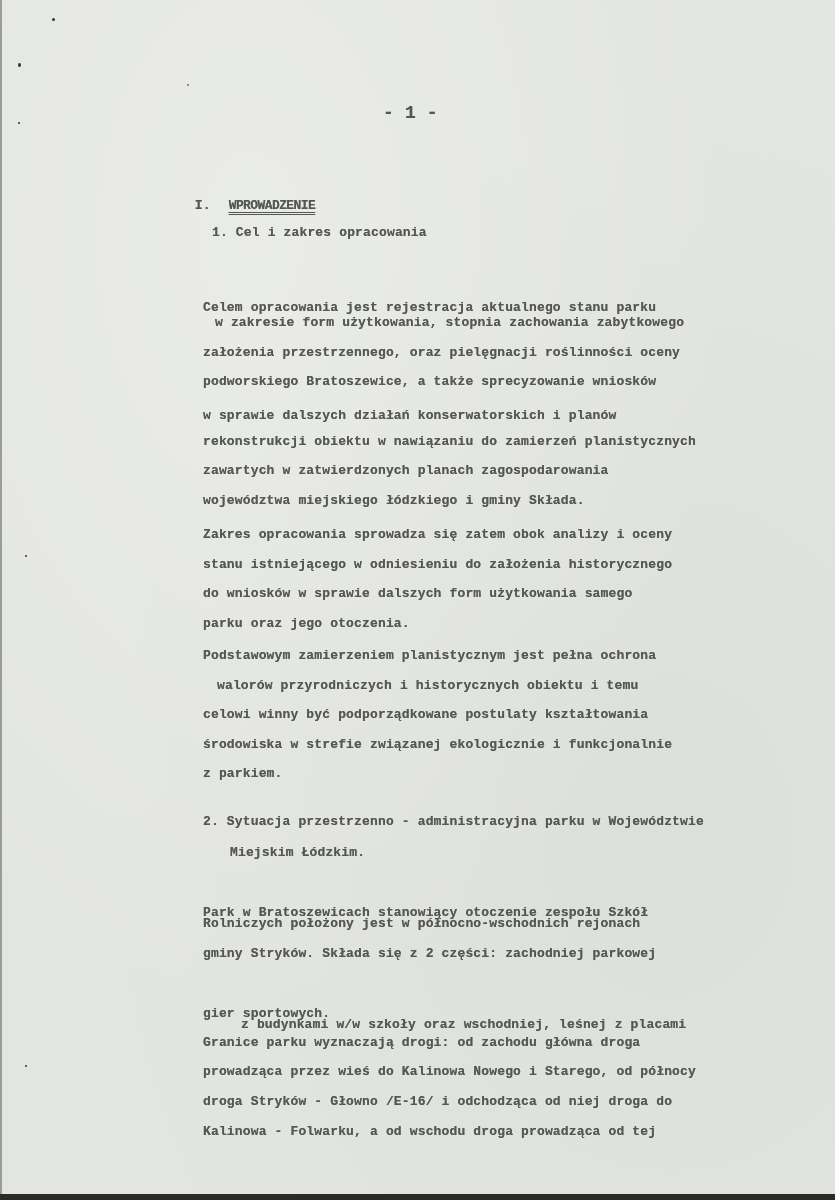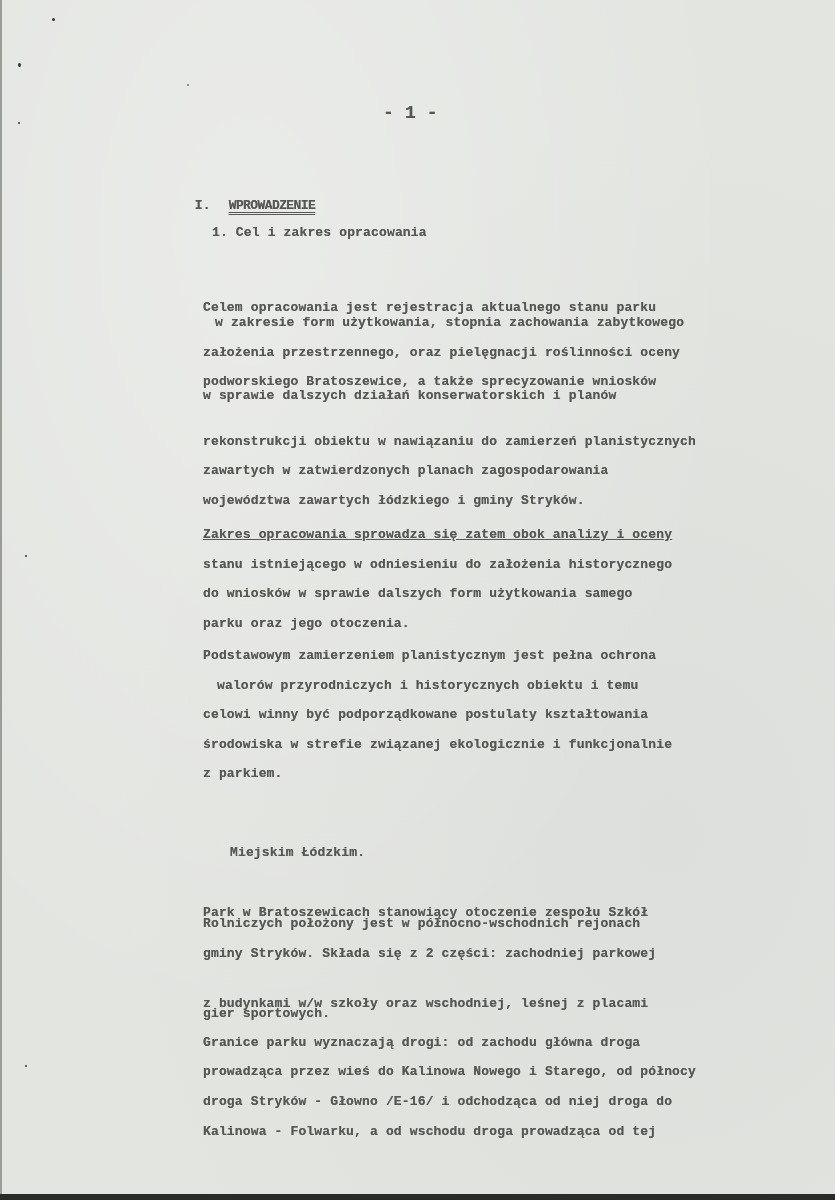--- a/index.html
+++ b/index.html
@@ -88,39 +88,40 @@
   <div class="line chapter">
     <span class="num">I.</span><span class="title">WPROWADZENIE</span>
   </div>
 
   <div class="line sub" style="top:225px;margin-left:9px;">1. Cel i zakres opracowania</div>
 
   <div class="line body" style="top:285px;margin-top:15px;">Celem opracowania jest rejestracja aktualnego stanu parku</div>
   <div class="line body" style="top:315px;margin-left:12px;">w zakresie form użytkowania, stopnia zachowania zabytkowego</div>
   <div class="line body" style="top:345px;">założenia przestrzennego, oraz pielęgnacji roślinności oceny</div>
   <div class="line body" style="top:374px;">podworskiego Bratoszewice, a także sprecyzowanie wniosków</div>
-  <div class="line body" style="top:388px;">w sprawie dalszych działań konserwatorskich i planów</div>
+  <div class="line body" style="top:408px;">w sprawie dalszych działań konserwatorskich i planów</div>
   <div class="line body" style="top:434px;">rekonstrukcji obiektu w nawiązaniu do zamierzeń planistycznych</div>
   <div class="line body" style="top:463px;">zawartych w zatwierdzonych planach zagospodarowania</div>
-  <div class="line body" style="top:493px;">województwa zawartych łódzkiego i gminy Stryków.</div>
-  <div class="line body" style="top:527px;text-decoration:underline;">Zakres opracowania sprowadza się zatem obok analizy i oceny</div>
+  <div class="line body" style="top:493px;">województwa miejskiego łódzkiego i gminy Składa.</div>
+  <div class="line body" style="top:527px;">Zakres opracowania sprowadza się zatem obok analizy i oceny</div>
   <div class="line body" style="top:557px;">stanu istniejącego w odniesieniu do założenia historycznego</div>
   <div class="line body" style="top:586px;">do wniosków w sprawie dalszych form użytkowania samego</div>
   <div class="line body" style="top:616px;">parku oraz jego otoczenia.</div>
   <div class="line body" style="top:648px;">Podstawowym zamierzeniem planistycznym jest pełna ochrona</div>
   <div class="line body" style="top:678px;margin-left:14px;">walorów przyrodniczych i historycznych obiektu i temu</div>
   <div class="line body" style="top:707px;">celowi winny być podporządkowane postulaty kształtowania</div>
   <div class="line body" style="top:737px;">środowiska w strefie związanej ekologicznie i funkcjonalnie</div>
   <div class="line body" style="top:766px;">z parkiem.</div>
 
+  <div class="line sub" style="top:814px;">2. Sytuacja przestrzenno - administracyjna parku w Województwie</div>
   <div class="line indent2" style="top:845px;">Miejskim Łódzkim.</div>
 
   <div class="line body" style="top:905px;">Park w Bratoszewicach stanowiący otoczenie zespołu Szkół</div>
   <div class="line body" style="top:916px;">Rolniczych położony jest w północno-wschodnich rejonach</div>
   <div class="line body" style="top:946px;">gminy Stryków. Składa się z 2 części: zachodniej parkowej</div>
-  <div class="line body" style="top:996px;">z budynkami w/w szkoły oraz wschodniej, leśnej z placami</div>
+  <div class="line body" style="top:1017px;margin-left:38px;">z budynkami w/w szkoły oraz wschodniej, leśnej z placami</div>
   <div class="line body" style="top:1006px;">gier sportowych.</div>
   <div class="line body" style="top:1035px;">Granice parku wyznaczają drogi: od zachodu główna droga</div>
   <div class="line body" style="top:1064px;">prowadząca przez wieś do Kalinowa Nowego i Starego, od północy</div>
   <div class="line body" style="top:1094px;">droga Stryków - Głowno /E-16/ i odchodząca od niej droga do</div>
   <div class="line body" style="top:1124px;">Kalinowa - Folwarku, a od wschodu droga prowadząca od tej</div>
 </div>
 <div class="bottom-edge"></div>
 
 </body></html>

